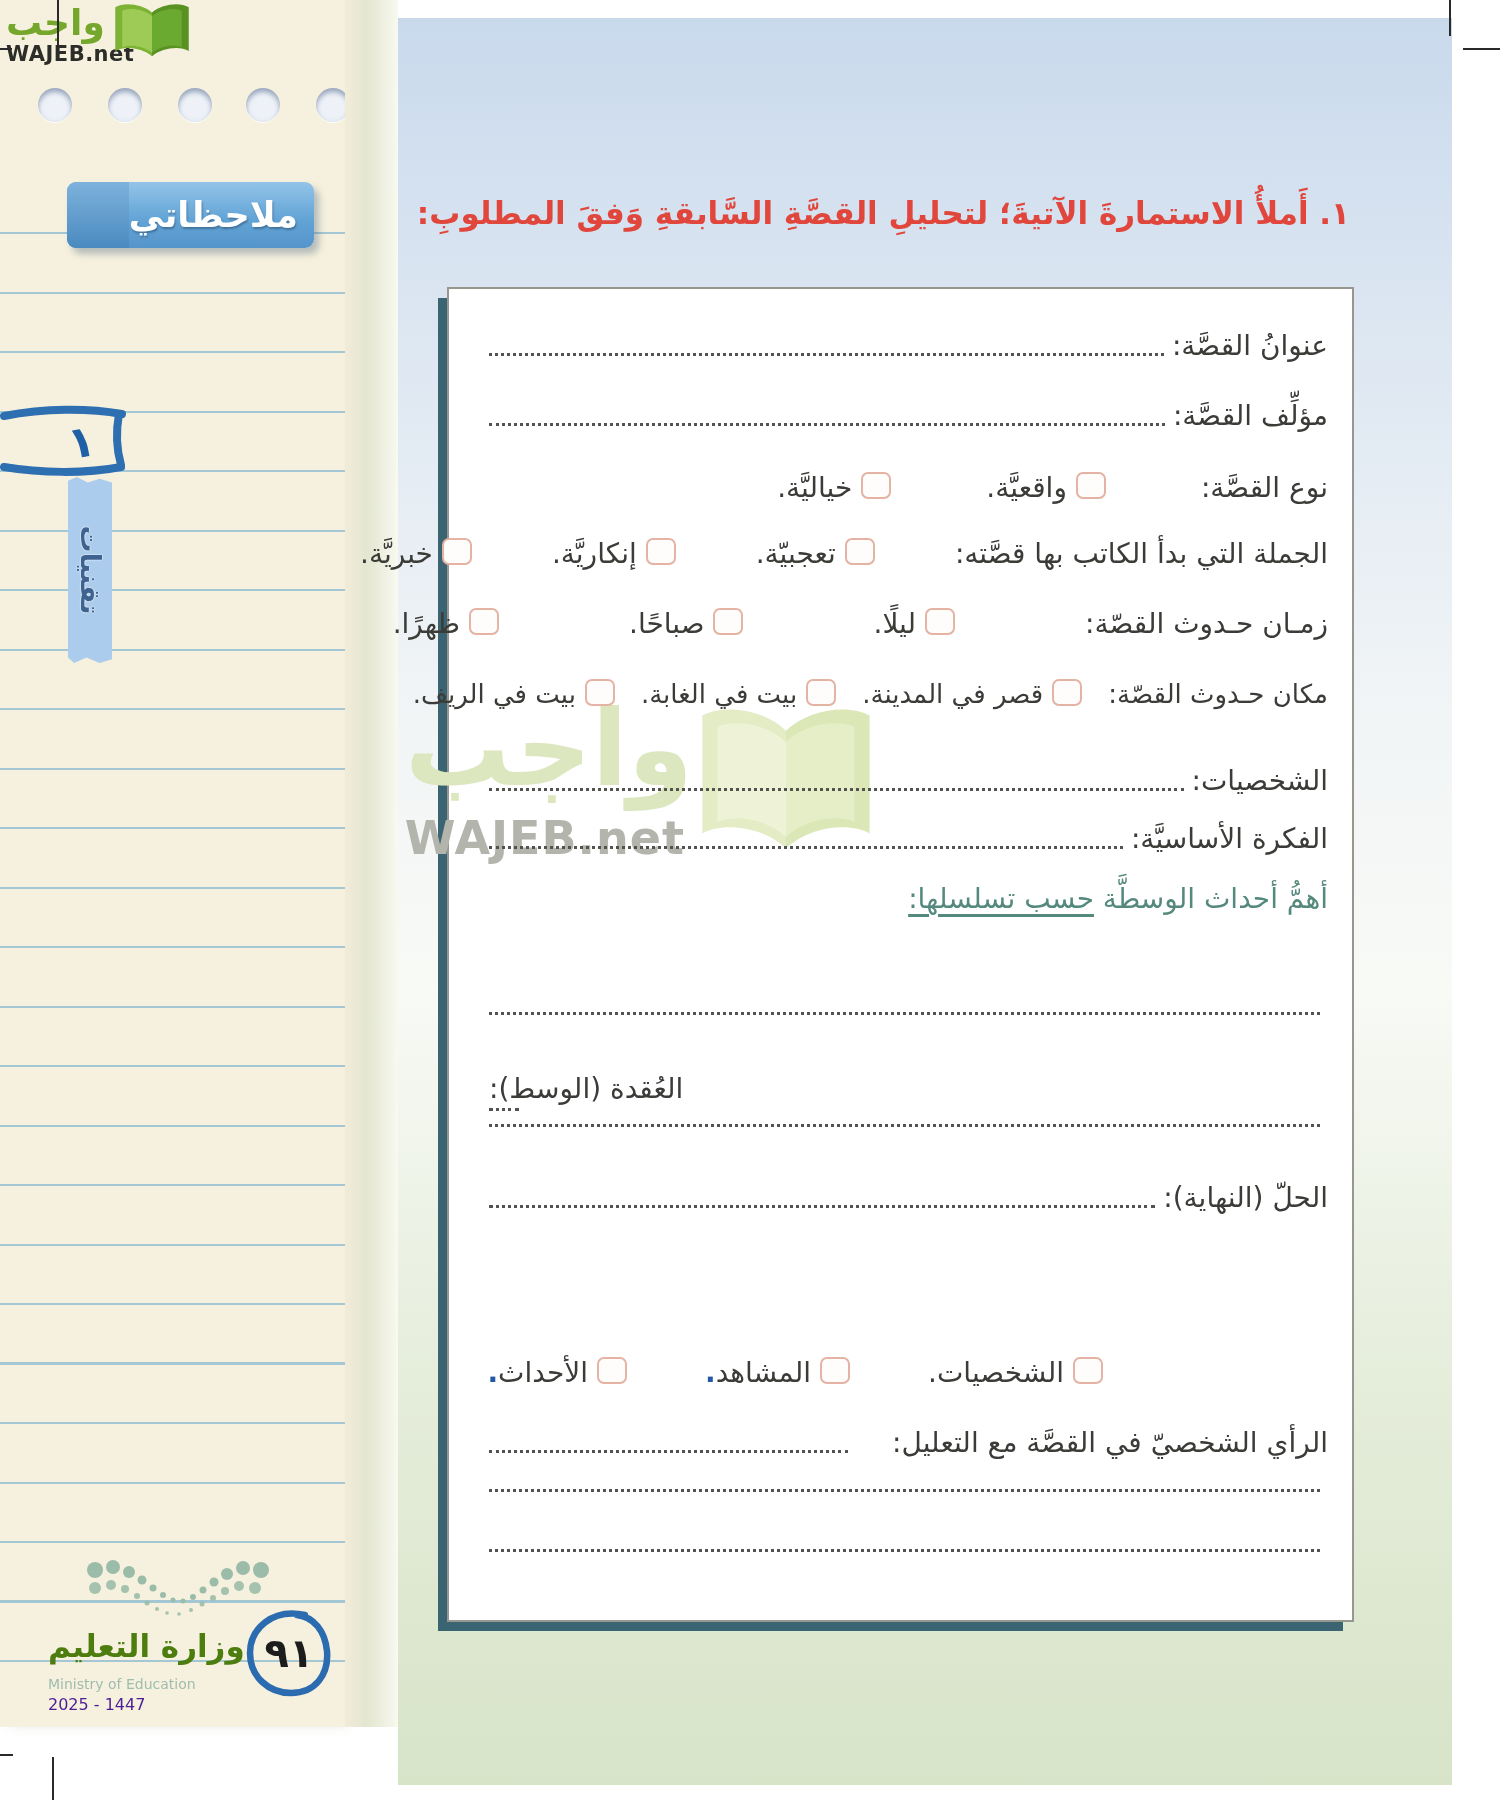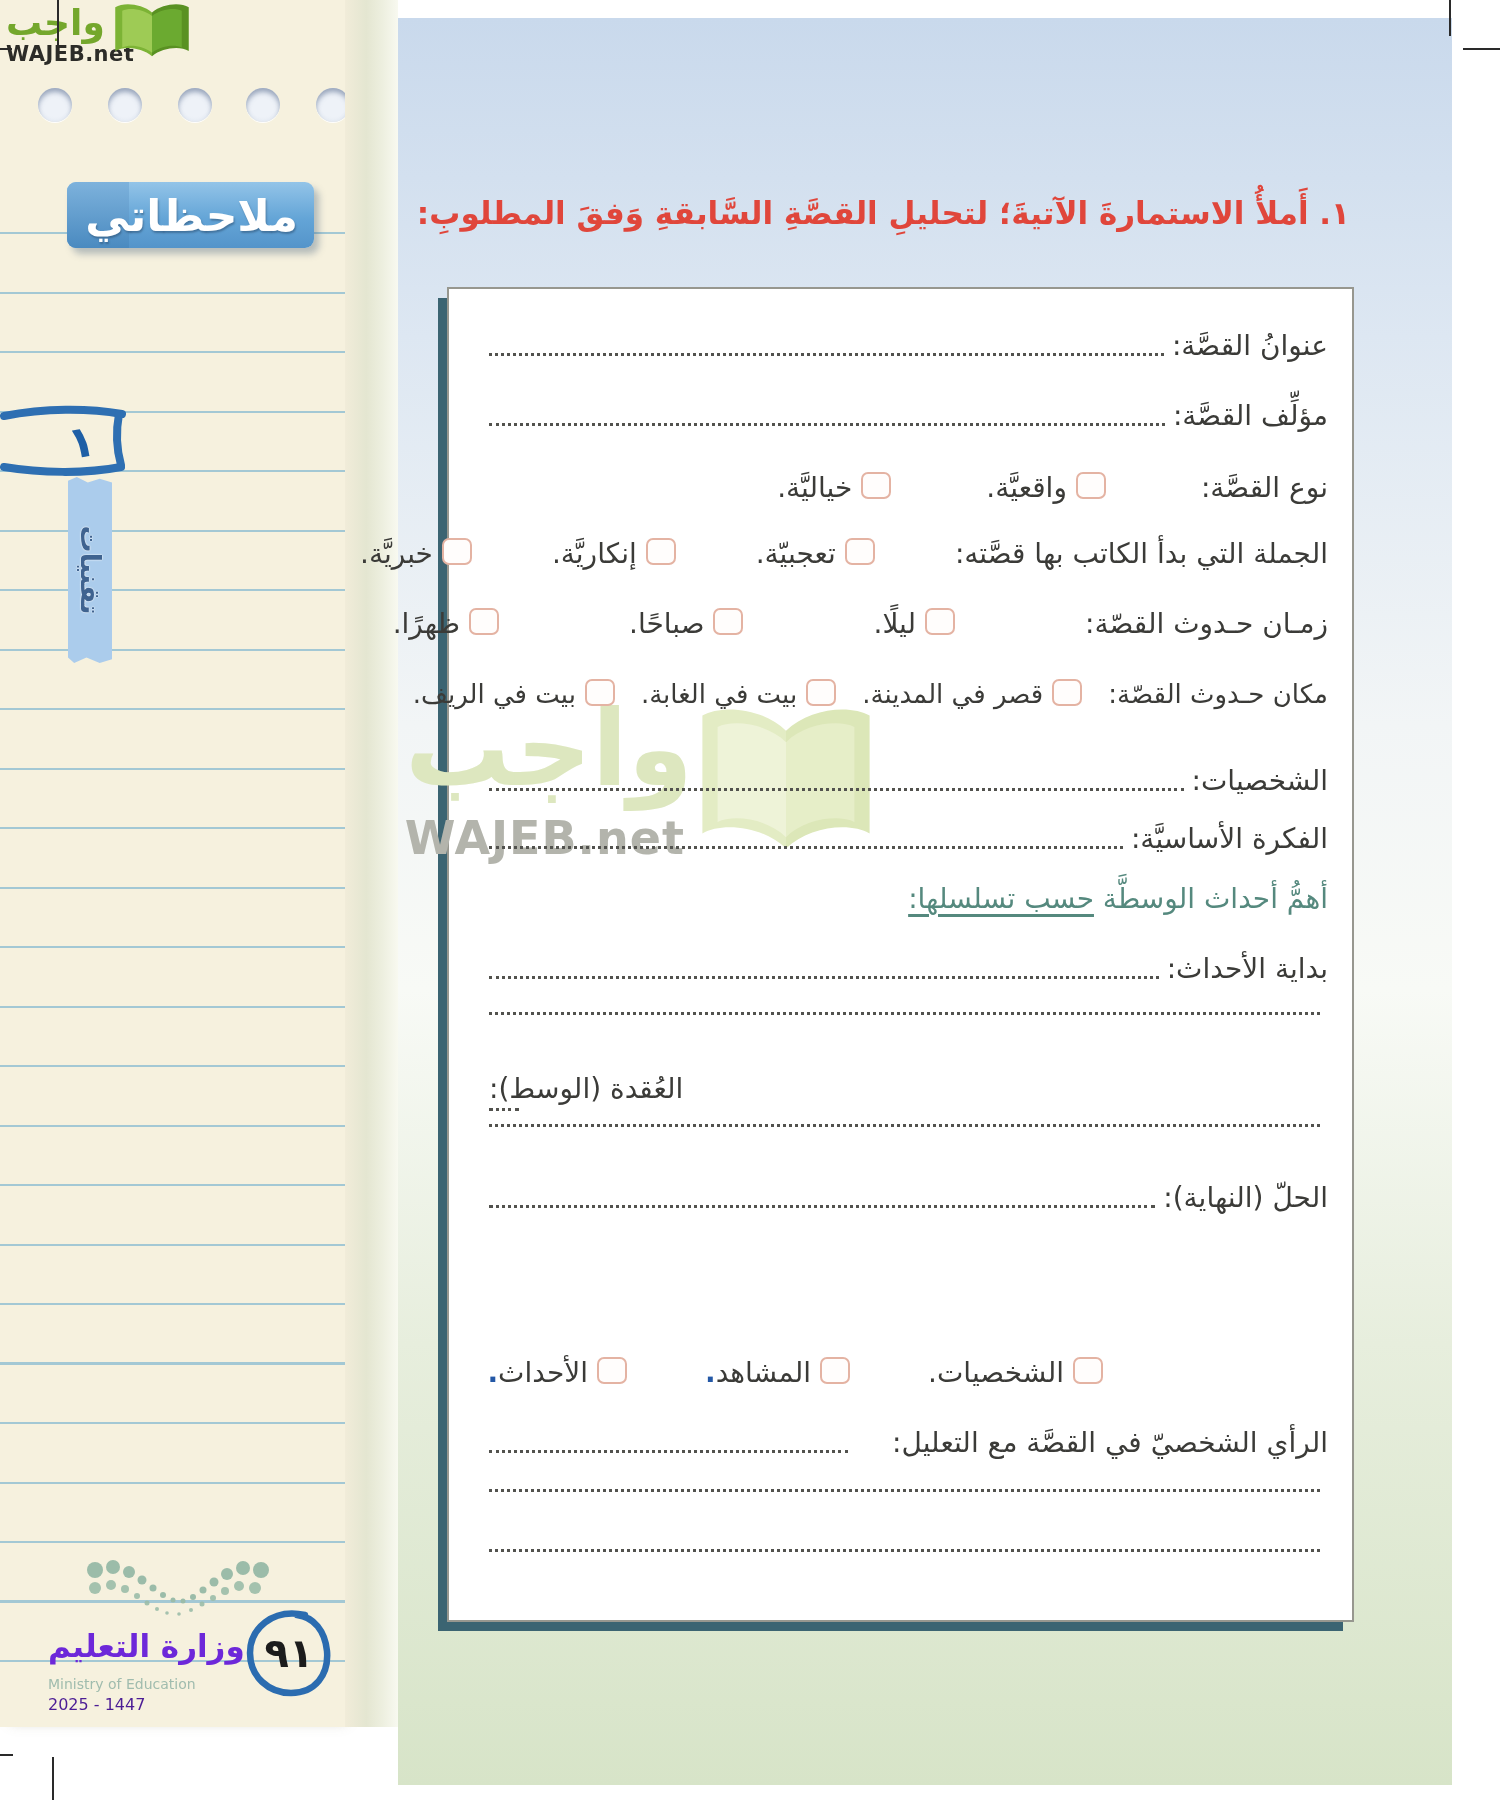--- a/index.html
+++ b/index.html
@@ -21,31 +21,31 @@
   .wajeb-book{position:absolute;left:102px;top:0;}
 
   .crop{position:absolute;background:#2a2a2a;}
 
   .notes-tab{position:absolute;left:67px;top:182px;width:247px;height:66px;border-radius:9px;
              background:linear-gradient(180deg,#93c4e8 0%,#64a5d7 55%,#5494ca 100%);
              box-shadow:5px 6px 7px rgba(60,90,120,.35);}
   .notes-tab::before{content:"";position:absolute;left:0;top:0;width:62px;height:100%;
              border-radius:9px 0 0 9px;background:linear-gradient(180deg,#7db2dc,#4a8ac0);}
   .notes-tab span{position:absolute;right:16px;top:50%;transform:translateY(-50%);
-             color:#fff;font-size:44px;font-weight:bold;text-shadow:1px 2px 2px rgba(35,65,95,.45);}
+             color:#fff;font-size:35px;font-weight:bold;text-shadow:1px 2px 2px rgba(35,65,95,.45);}
 
   .lesson-bracket{position:absolute;left:0;top:403px;}
   .ribbon{position:absolute;left:68px;top:477px;width:44px;height:186px;background:#abccec;
           clip-path:polygon(0% 2%,20% 0%,45% 3%,72% 1%,100% 3%,100% 98%,72% 100%,42% 97%,14% 100%,0% 97%);}
   .ribbon span{position:absolute;top:50%;left:50%;transform:translate(-50%,-50%) rotate(90deg);
           white-space:nowrap;font-size:27px;font-weight:bold;color:#3f6390;
           text-shadow:0 0 2px #ffffff,0 0 1px #ffffff;letter-spacing:1px;}
 
   .ministry{position:absolute;left:48px;top:1558px;width:230px;direction:rtl;text-align:right;}
-  .ministry .m-ar{display:block;font-size:31px;font-weight:bold;color:#6d28d9;margin-top:4px;direction:rtl;text-align:left;}
+  .ministry .m-ar{display:block;font-size:31px;font-weight:bold;color:#4d7c0f;margin-top:4px;direction:rtl;text-align:left;}
   .ministry .m-en{display:block;font-size:14px;color:#a0bcae;margin-top:12px;direction:ltr;text-align:left;}
   .ministry .m-yr{display:block;font-size:16px;color:#4c1d95;margin-top:3px;direction:ltr;text-align:left;}
   .page-circle{position:absolute;left:242px;top:1606px;}
   .page-circle text{font-family:"DejaVu Sans", sans-serif;}
 
   
   .gutter{position:absolute;left:345px;top:0;width:53px;height:1727px;
           background:linear-gradient(90deg,#f1ecd9,#e4e6d1 40%,#edefdf 70%,#f8f9f0);}
 
   
@@ -247,24 +247,20 @@
           <span class="flabel">الشخصيات:</span>
           <span class="leader"></span>
         </div>
         <div class="form-row" style="top: 531px;">
           <span class="flabel">الفكرة الأساسيَّة:</span>
           <span class="leader"></span>
         </div>
         <div class="form-row row-teal" style="top: 591px;">
           <span class="flabel"><span>أهمُّ أحداث الوسطَّة </span><span class="u-teal">حسب تسلسلها:</span></span>
         </div>
-        <div class="form-row" style="top: 661px;">
-          <span class="flabel">بداية الأحداث:</span>
-          <span class="leader"></span>
-        </div>
         <div class="form-row" style="top: 723px;">
           <span class="leader"></span>
         </div>
         <div class="form-row" style="top: 781px; flex-direction: column;">
           <span class="flabel">العُقدة (الوسط):</span>
           <span class="leader"></span>
         </div>
         <div class="form-row" style="top: 835px;">
           <span class="leader"></span>
         </div>

